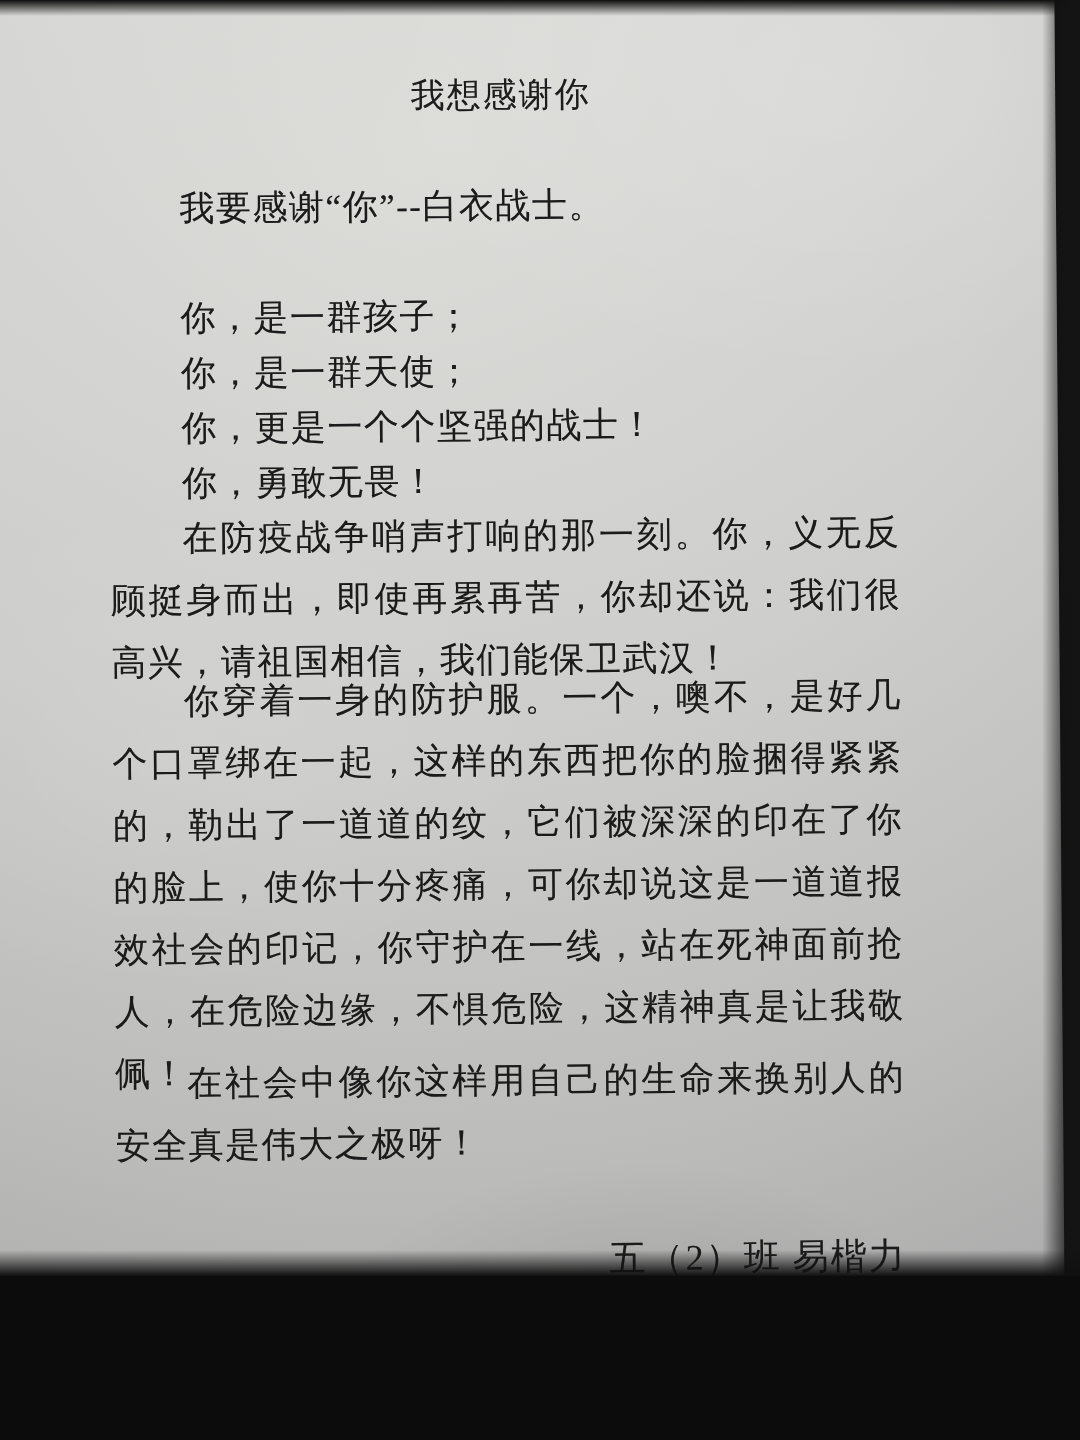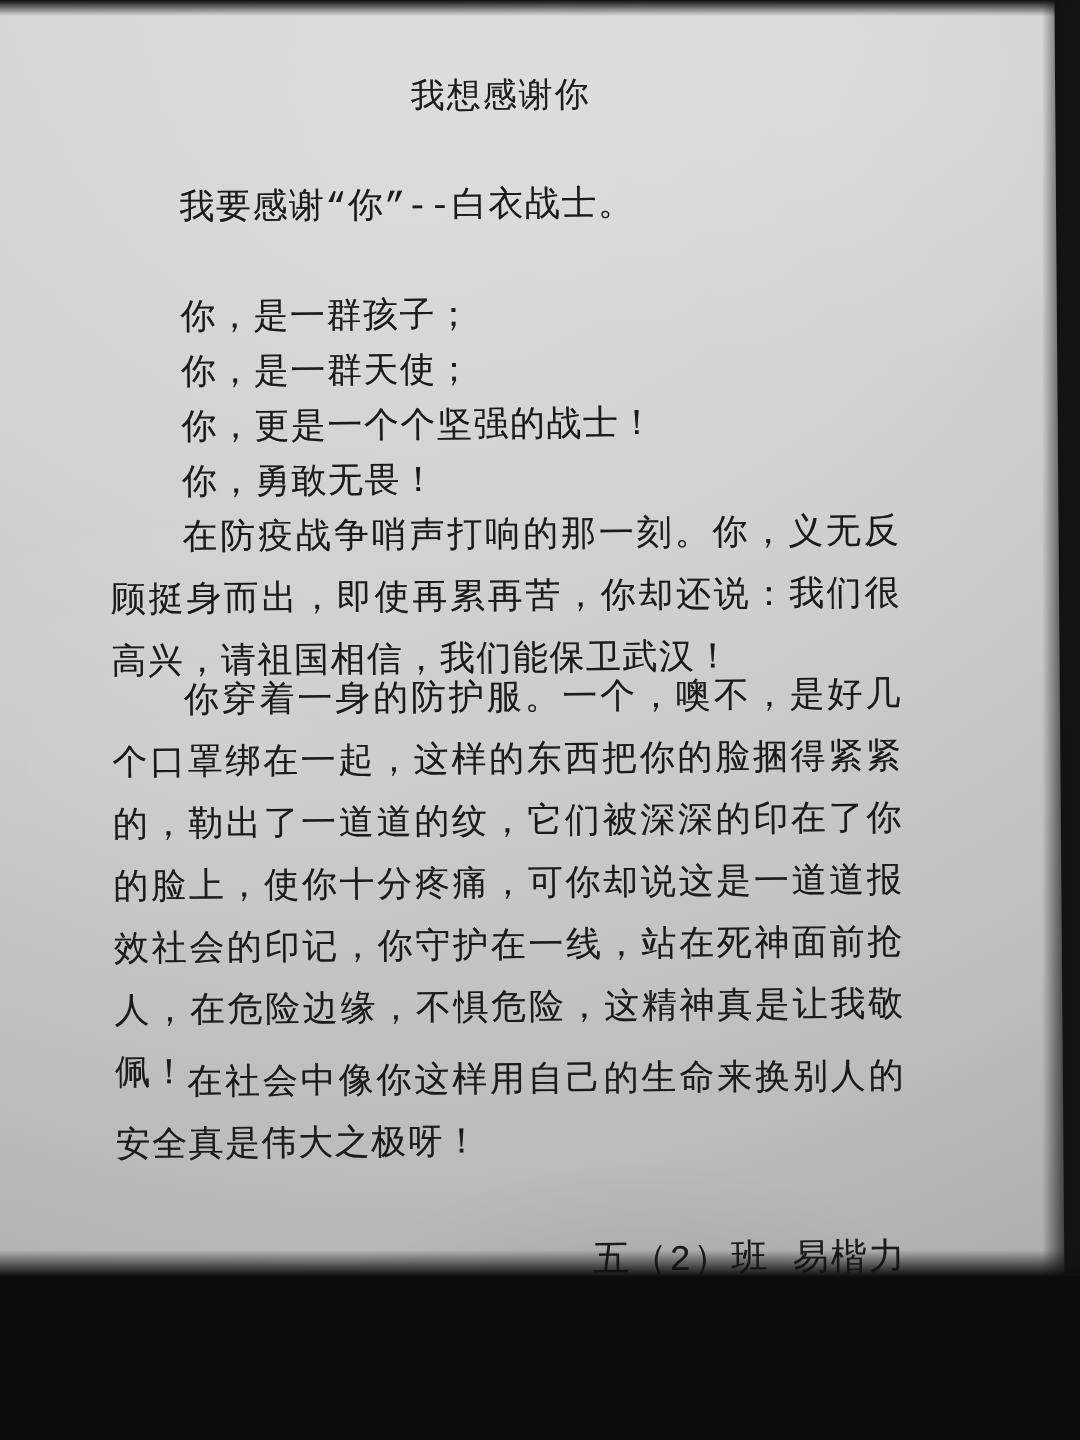--- a/index.html
+++ b/index.html
@@ -6,21 +6,21 @@
     margin: 0;
     padding: 0;
     background: #0c0c0c;
   }
   #page {
     position: relative;
     width: 1080px;
     height: 1276px;
     overflow: hidden;
     background: #1a1a1a;
-    font-family: Liberation Mono, monospace;
+    font-family: Liberation Serif, serif;
   }
   
   #backdrop {
     position: absolute;
     inset: 0;
     background:
       linear-gradient(100deg, #161616 0%, #222 40%, #141414 100%);
   }
   
   #sheet {

